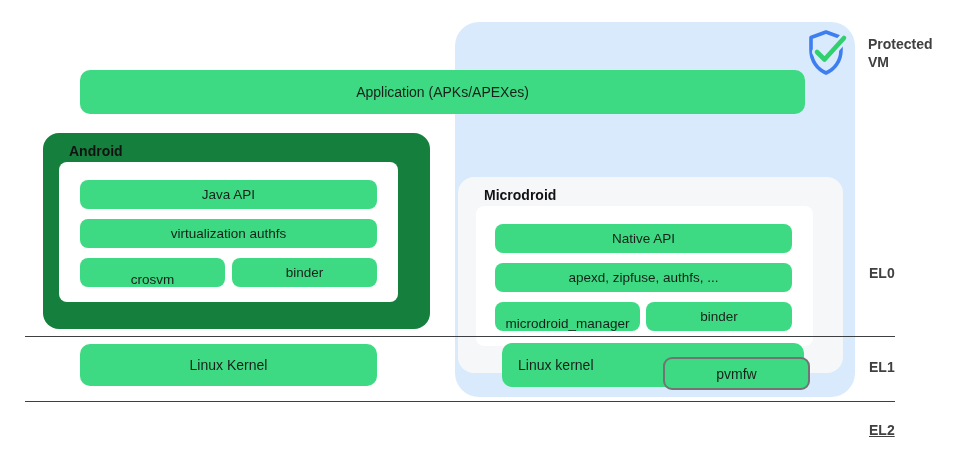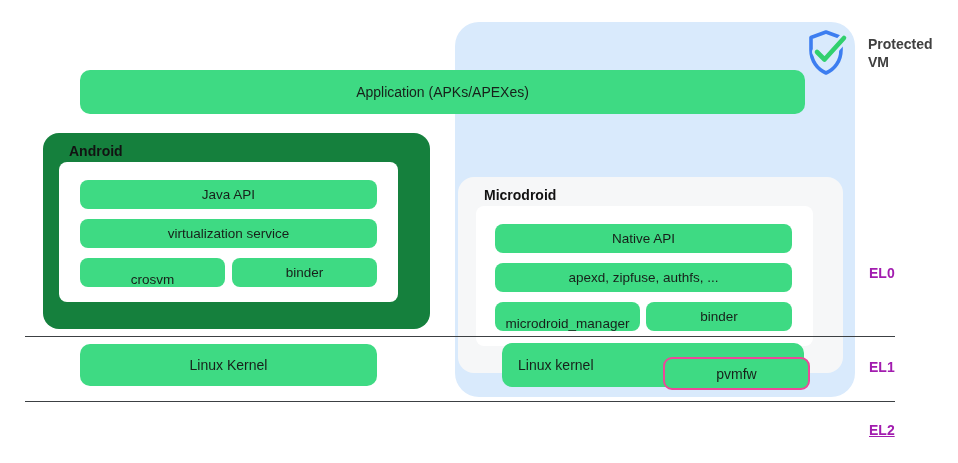--- a/index.html
+++ b/index.html
@@ -33,21 +33,21 @@
   }
   .app-bar  { left: 80px;  top: 70px;  width: 725px; height: 44px; }
   .pkvm-bar { left: 80px;  top: 409px; width: 725px; height: 42px; }
   .lk-left  { left: 80px;  top: 344px; width: 297px; height: 42px; }
   .lk-right {
     left: 502px; top: 343px; width: 302px; height: 44px;
     justify-content: flex-start; padding-left: 16px; box-sizing: border-box;
   }
   .pvmfw {
     left: 663px; top: 357px; width: 147px; height: 33px;
-    border: 2px solid #ec4899; border-radius: 9px; box-sizing: border-box;
+    border: 2px solid #737373; border-radius: 9px; box-sizing: border-box;
     z-index: 5;
   }
 
   
   .outer-box { border-radius: 16px; }
   .android-box   { left: 43px;  top: 133px; width: 387px; height: 196px; background: #15803d; }
   .microdroid-box{ left: 458px; top: 133px; width: 385px; height: 196px; background: #F6F7F8; margin-top: 44px; }
   .box-title {
     position: absolute; left: 26px; top: 8px;
     font-weight: bold; font-size: 14px; color: #121212; line-height: 20px;
@@ -65,21 +65,21 @@
   .bar-r3b  { top: 96px; left: 173px; width: 145px; }
   .microdroid-inner .bar-row1, .microdroid-inner .bar-row2 { left: 19px; }
   .microdroid-inner .bar-r3a { left: 19px;  width: 145px; }
   .microdroid-inner .bar-r3b { left: 170px; width: 146px; }
 
   
   .el-line { left: 25px; width: 870px; height: 0; border-top: 1.5px solid #3C4043; z-index: 4; }
   .el-line-1 { top: 336px; }
   .el-line-2 { top: 401px; }
 
-  .el-label { left: 869px; width: 60px; font-weight: bold; font-size: 14px; color: #a21caf; }
+  .el-label { left: 869px; width: 60px; font-weight: bold; font-size: 14px; color: #404040; }
   .el-0 { top: 265px; }
   .el-1 { top: 359px; }
   .el-2 { top: 422px; text-decoration: underline; }
 </style>
 </head>
 <body>
 
 <div class="canvas">
 
   <div class="abs pvm-region"></div>
@@ -101,21 +101,21 @@
     <span>Application (APKs/APEXes)</span>
   </div>
 
   <div class="abs outer-box android-box">
     <div class="box-title">Android</div>
     <div class="inner-box android-inner">
       <div class="gbar bar-row1">
         <span>Java API</span>
       </div>
       <div class="gbar bar-row2">
-        <span>virtualization service</span>
+        <span>virtualization authfs</span>
       </div>
       <div class="gbar bar-r3a">
         <span>crosvm</span>
       </div>
       <div class="gbar bar-r3b">
         <span>binder</span>
       </div>
     </div>
   </div>
 

